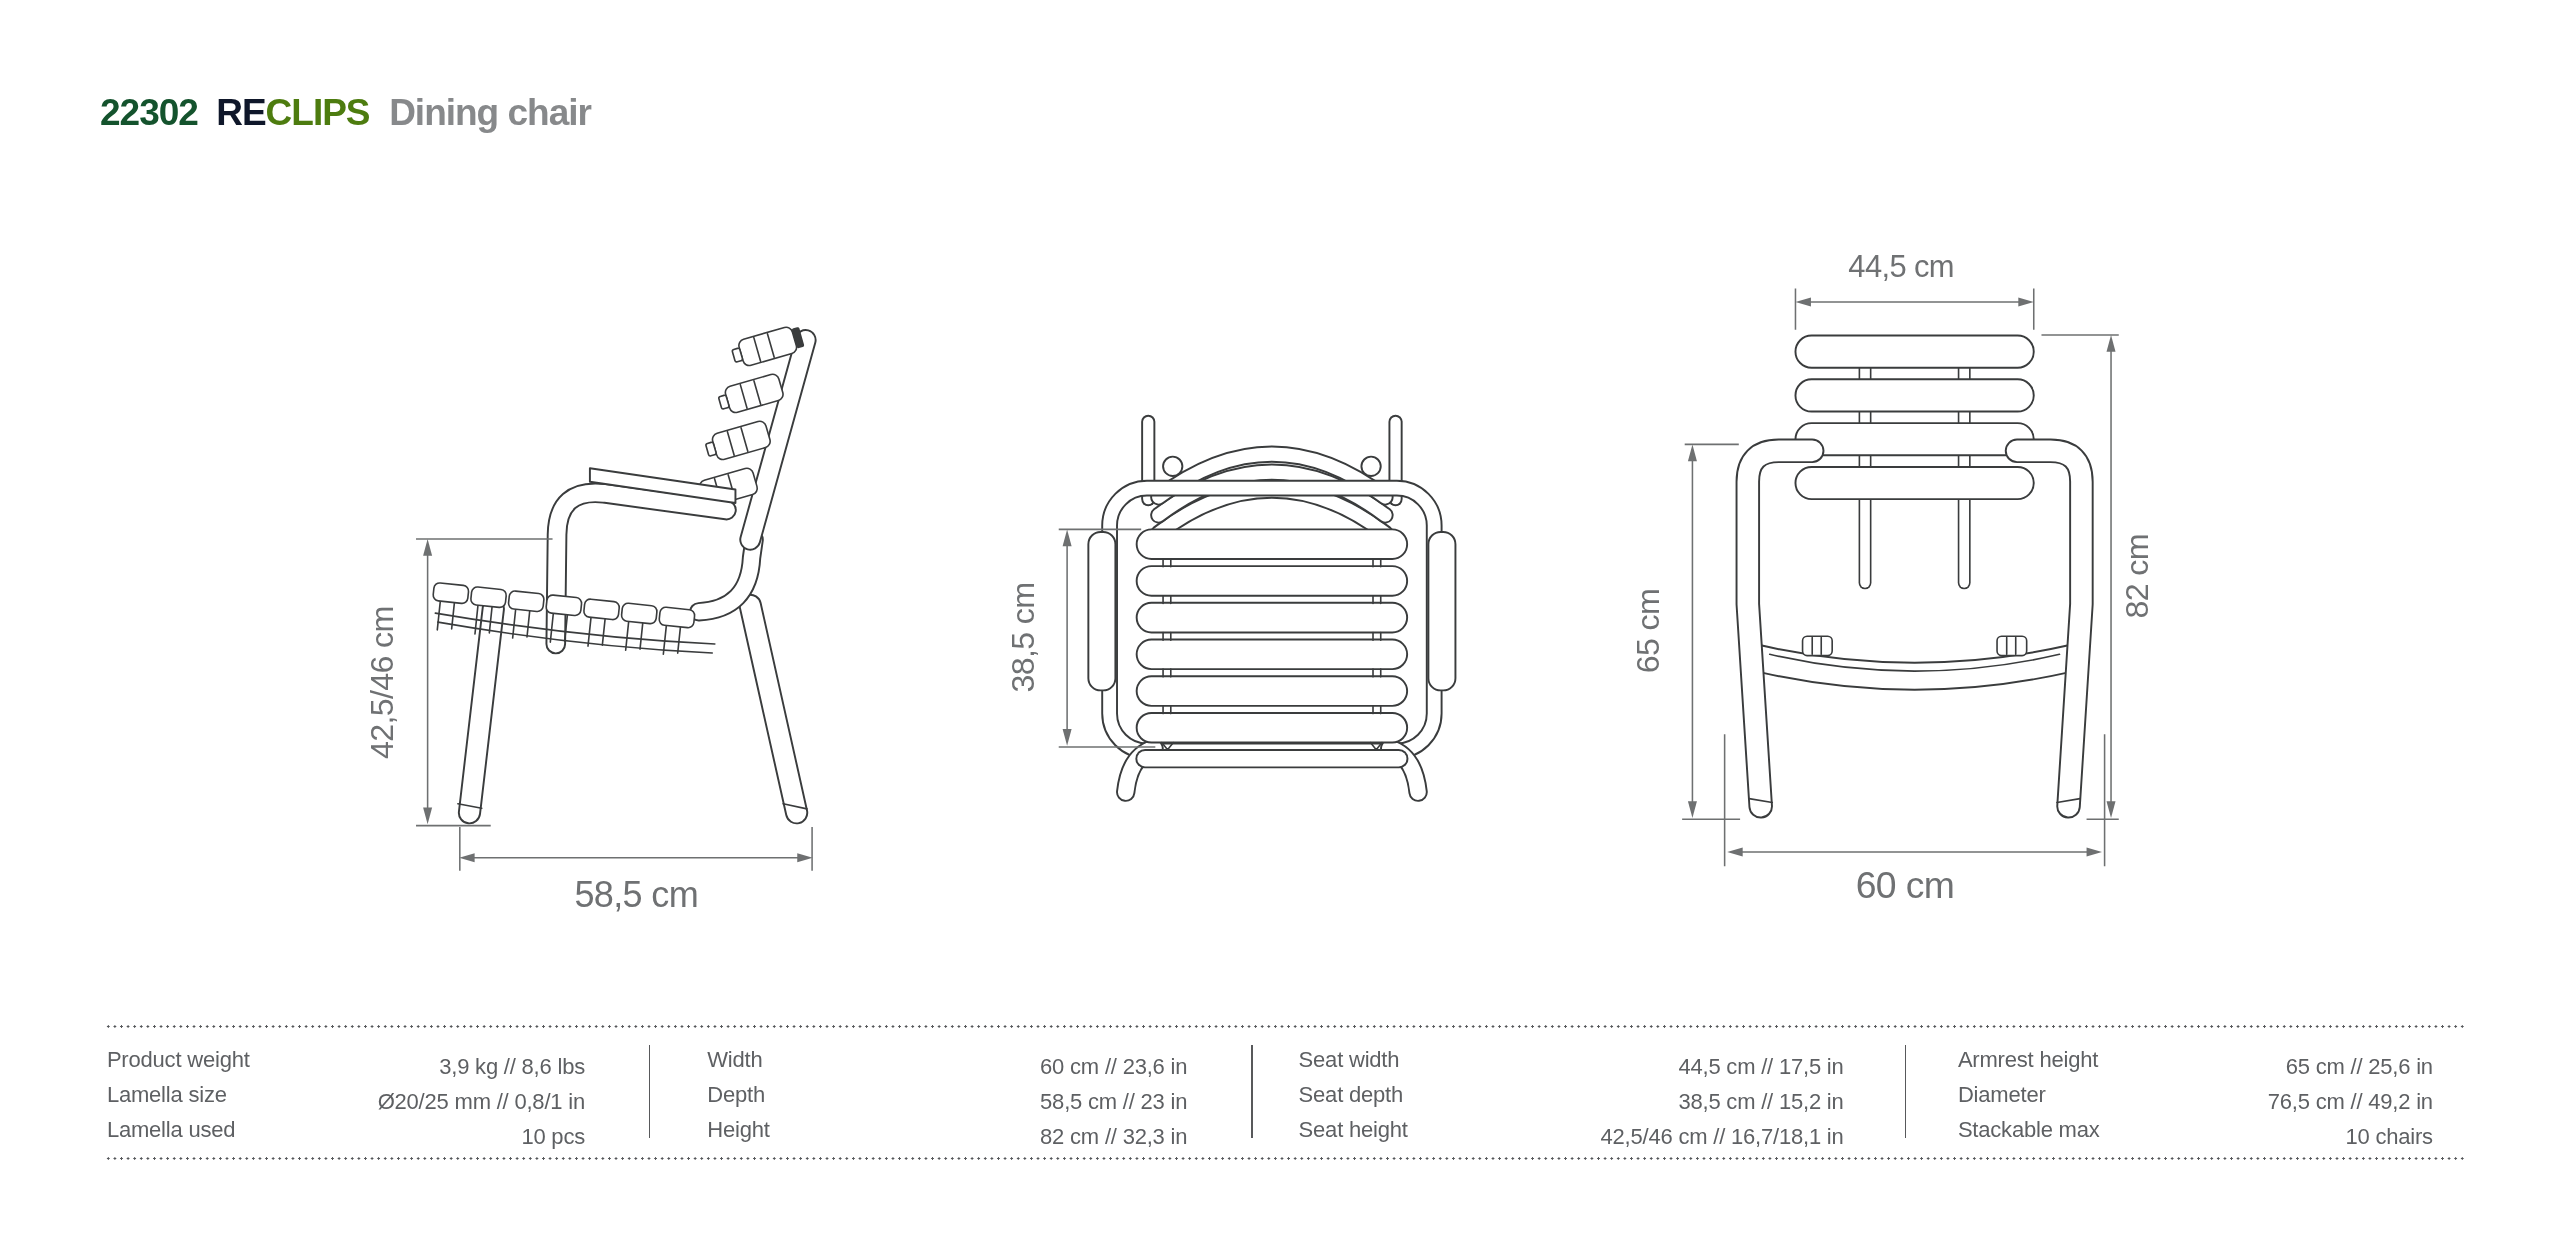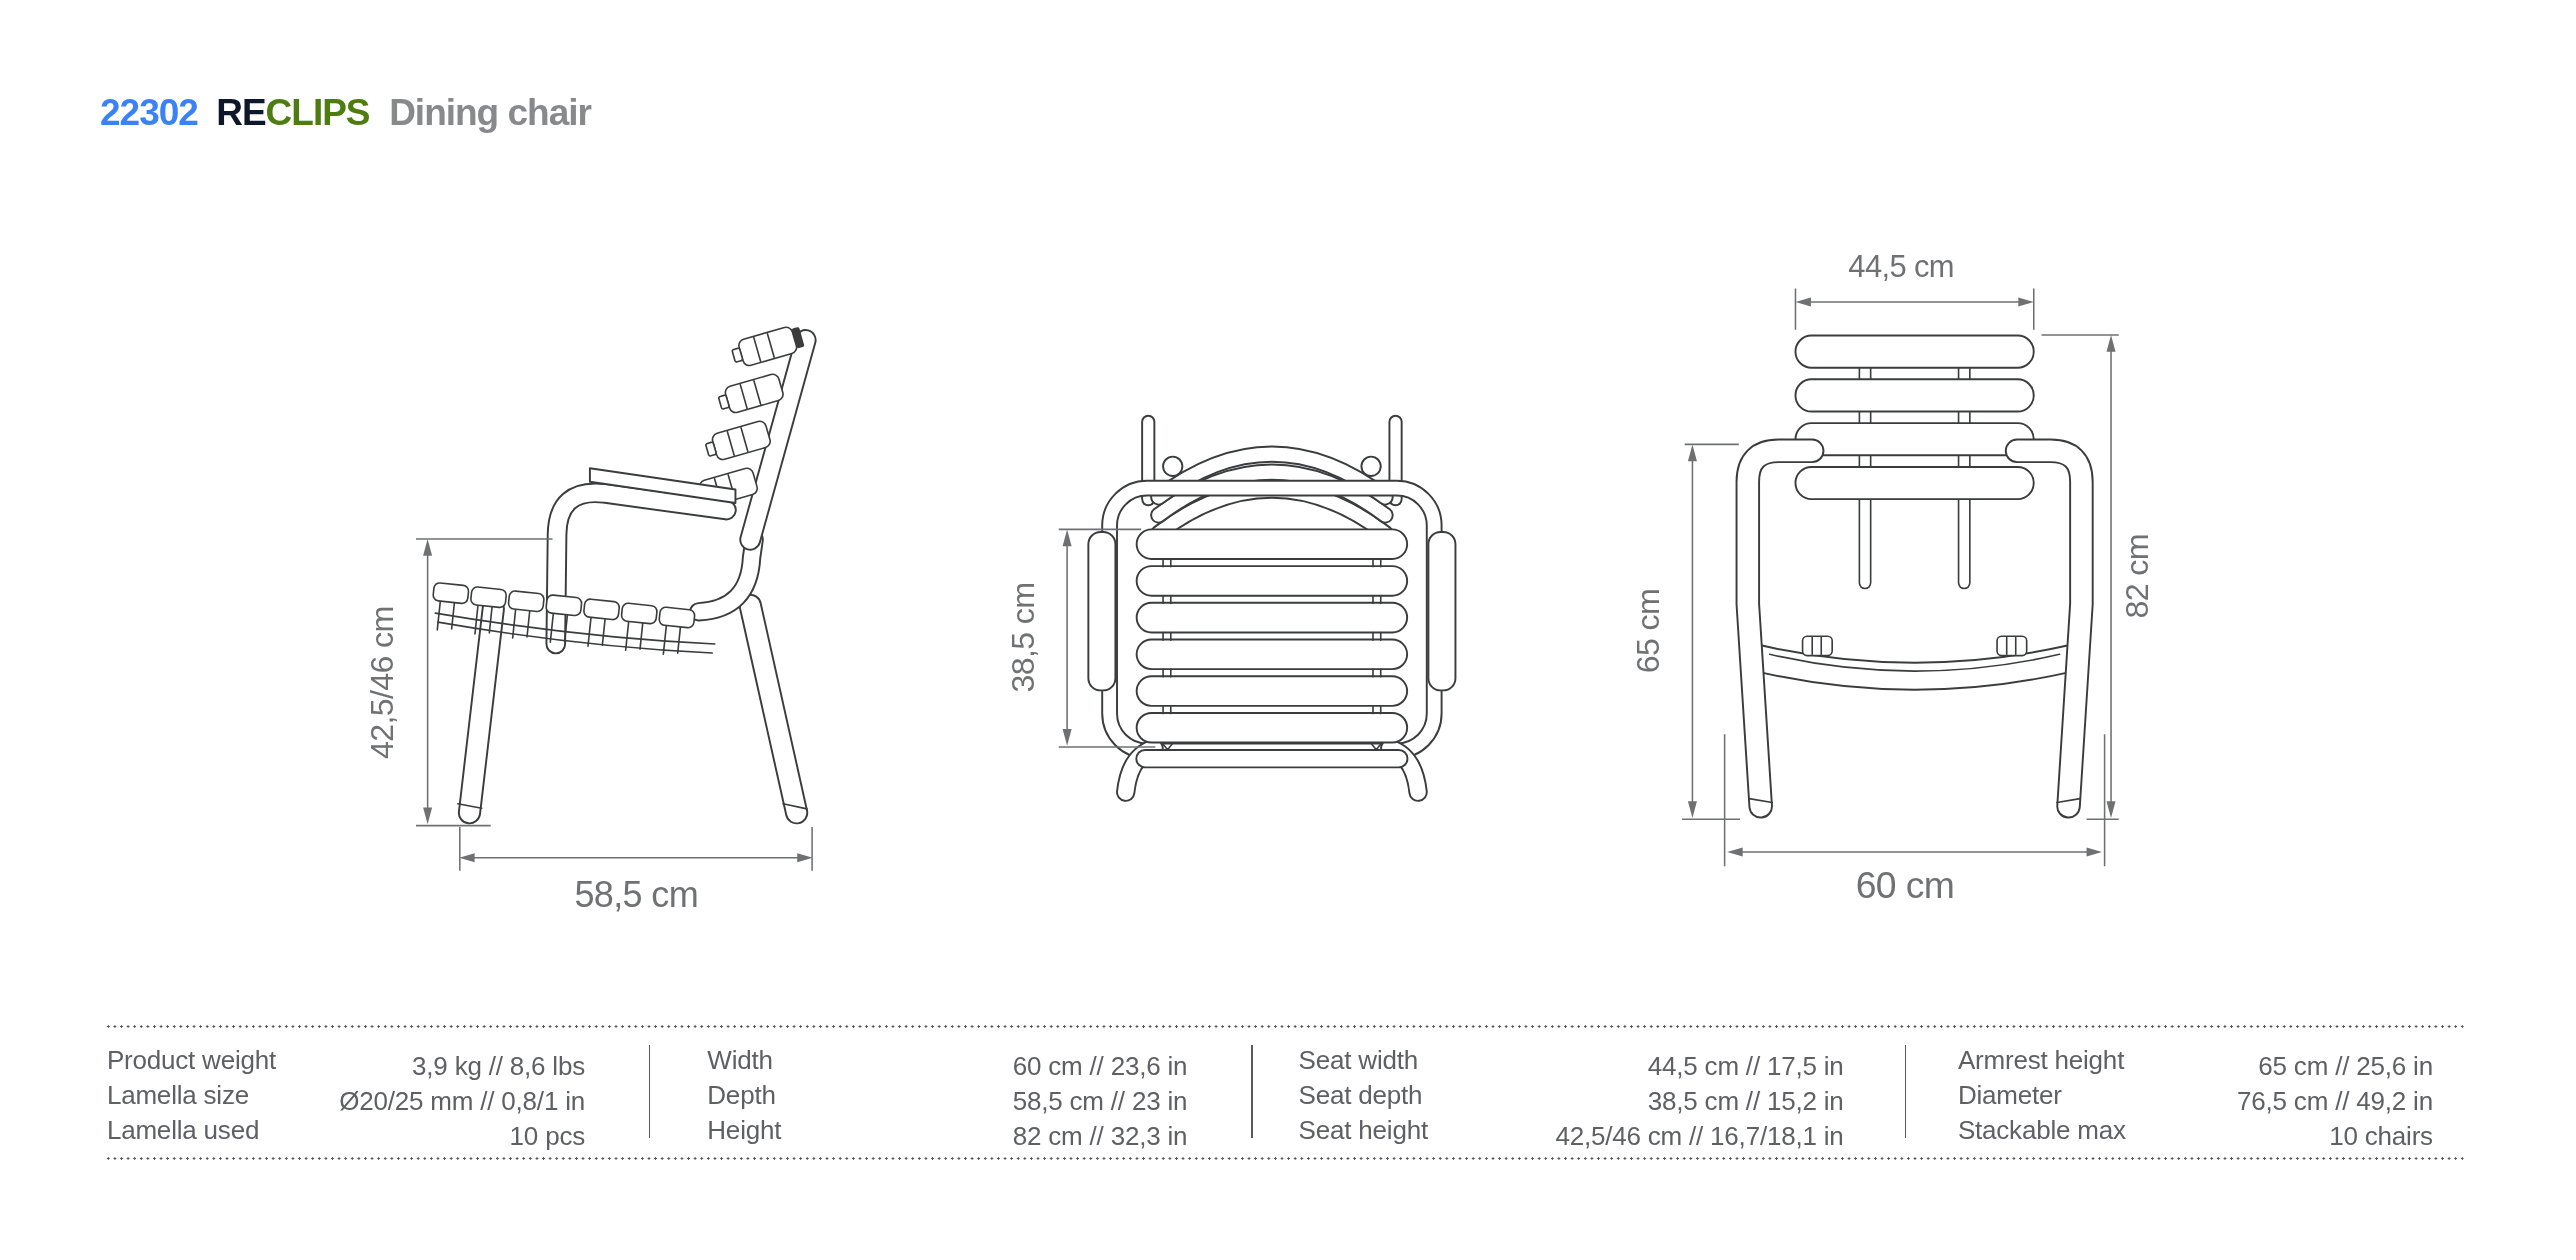--- a/index.html
+++ b/index.html
@@ -1,21 +1,21 @@
 <!DOCTYPE html>
 <html style="font-size:10.3px"><head>
 <meta charset="utf-8">
 <style>
   html,body{margin:0;padding:0;background:#ffffff;}
   .canvas{position:relative;width:2576px;height:1261px;background:#ffffff;overflow:hidden;
           font-family:"Liberation Sans",sans-serif;}
   
   .title{position:absolute;left:100px;top:94px;font-size:37px;line-height:37px;
          font-weight:bold;letter-spacing:-1px;white-space:nowrap;}
-  .t-code{color:#3b82f6;}
+  .t-code{color:#14532d;}
   .t-re{color:#0f172a;margin-left:9px;}
   .t-clips{color:#4d7c0f;}
   .t-name{color:#87898b;font-weight:bold;margin-left:10.3px;}
   
   svg{position:absolute;left:0;top:0;}
   .to{fill:none;stroke:#3a3c3d;stroke-linecap:round;stroke-linejoin:round;}
   .ti{fill:none;stroke:#ffffff;stroke-linecap:round;stroke-linejoin:round;}
   .wr{fill:#ffffff;stroke:#3a3c3d;stroke-width:3;stroke-linejoin:round;}
   .wr2{fill:#ffffff;stroke:#3a3c3d;stroke-width:2.5;stroke-linejoin:round;}
   .ln{fill:none;stroke:#3a3c3d;stroke-width:2.5;stroke-linecap:round;}
@@ -23,21 +23,21 @@
   .dimf{fill:#6e7071;stroke:none;}
   .dimtext{fill:#6f7173;letter-spacing:-1px;font-family:"Liberation Sans",sans-serif;}
   
   .spec{position:absolute;left:105px;top:1026px;width:2362px;height:133px;color:#5e6063;}
   .dotline{position:absolute;left:0;width:100%;height:3.2px;
            background-image:radial-gradient(circle,#55575a 1.1px,transparent 1.4px);
            background-size:6.6px 3.2px;background-repeat:repeat-x;background-position:0 50%;}
   .dot-top{top:-1.3px;}
   .dot-bottom{bottom:-1.3px;}
   .cols{display:flex;flex-direction:row;width:100%;height:100%;box-sizing:border-box;padding-top:16.7px;}
-  .col{display:flex;flex-direction:column;box-sizing:border-box;font-size:26px;letter-spacing:-0.2px;}
+  .col{display:flex;flex-direction:column;box-sizing:border-box;font-size:22px;letter-spacing:-0.2px;}
   .col .row{display:flex;flex-direction:row;height:35px;align-items:center;}
   .col .row .val{margin-left:auto;text-align:center;margin-top:13px;}
   .vdiv{width:1.3px;height:93px;background:#58595b;margin-top:1.9px;flex:none;}
   .c1{width:544px;padding-left:1.9px;padding-right:64px;}
   .c2{width:601px;padding-left:57px;padding-right:64px;}
   .c3{width:652px;padding-left:46px;padding-right:61px;}
   .c4{width:559px;padding-left:52px;padding-right:32px;}
 </style>
 </head>
 <body>

